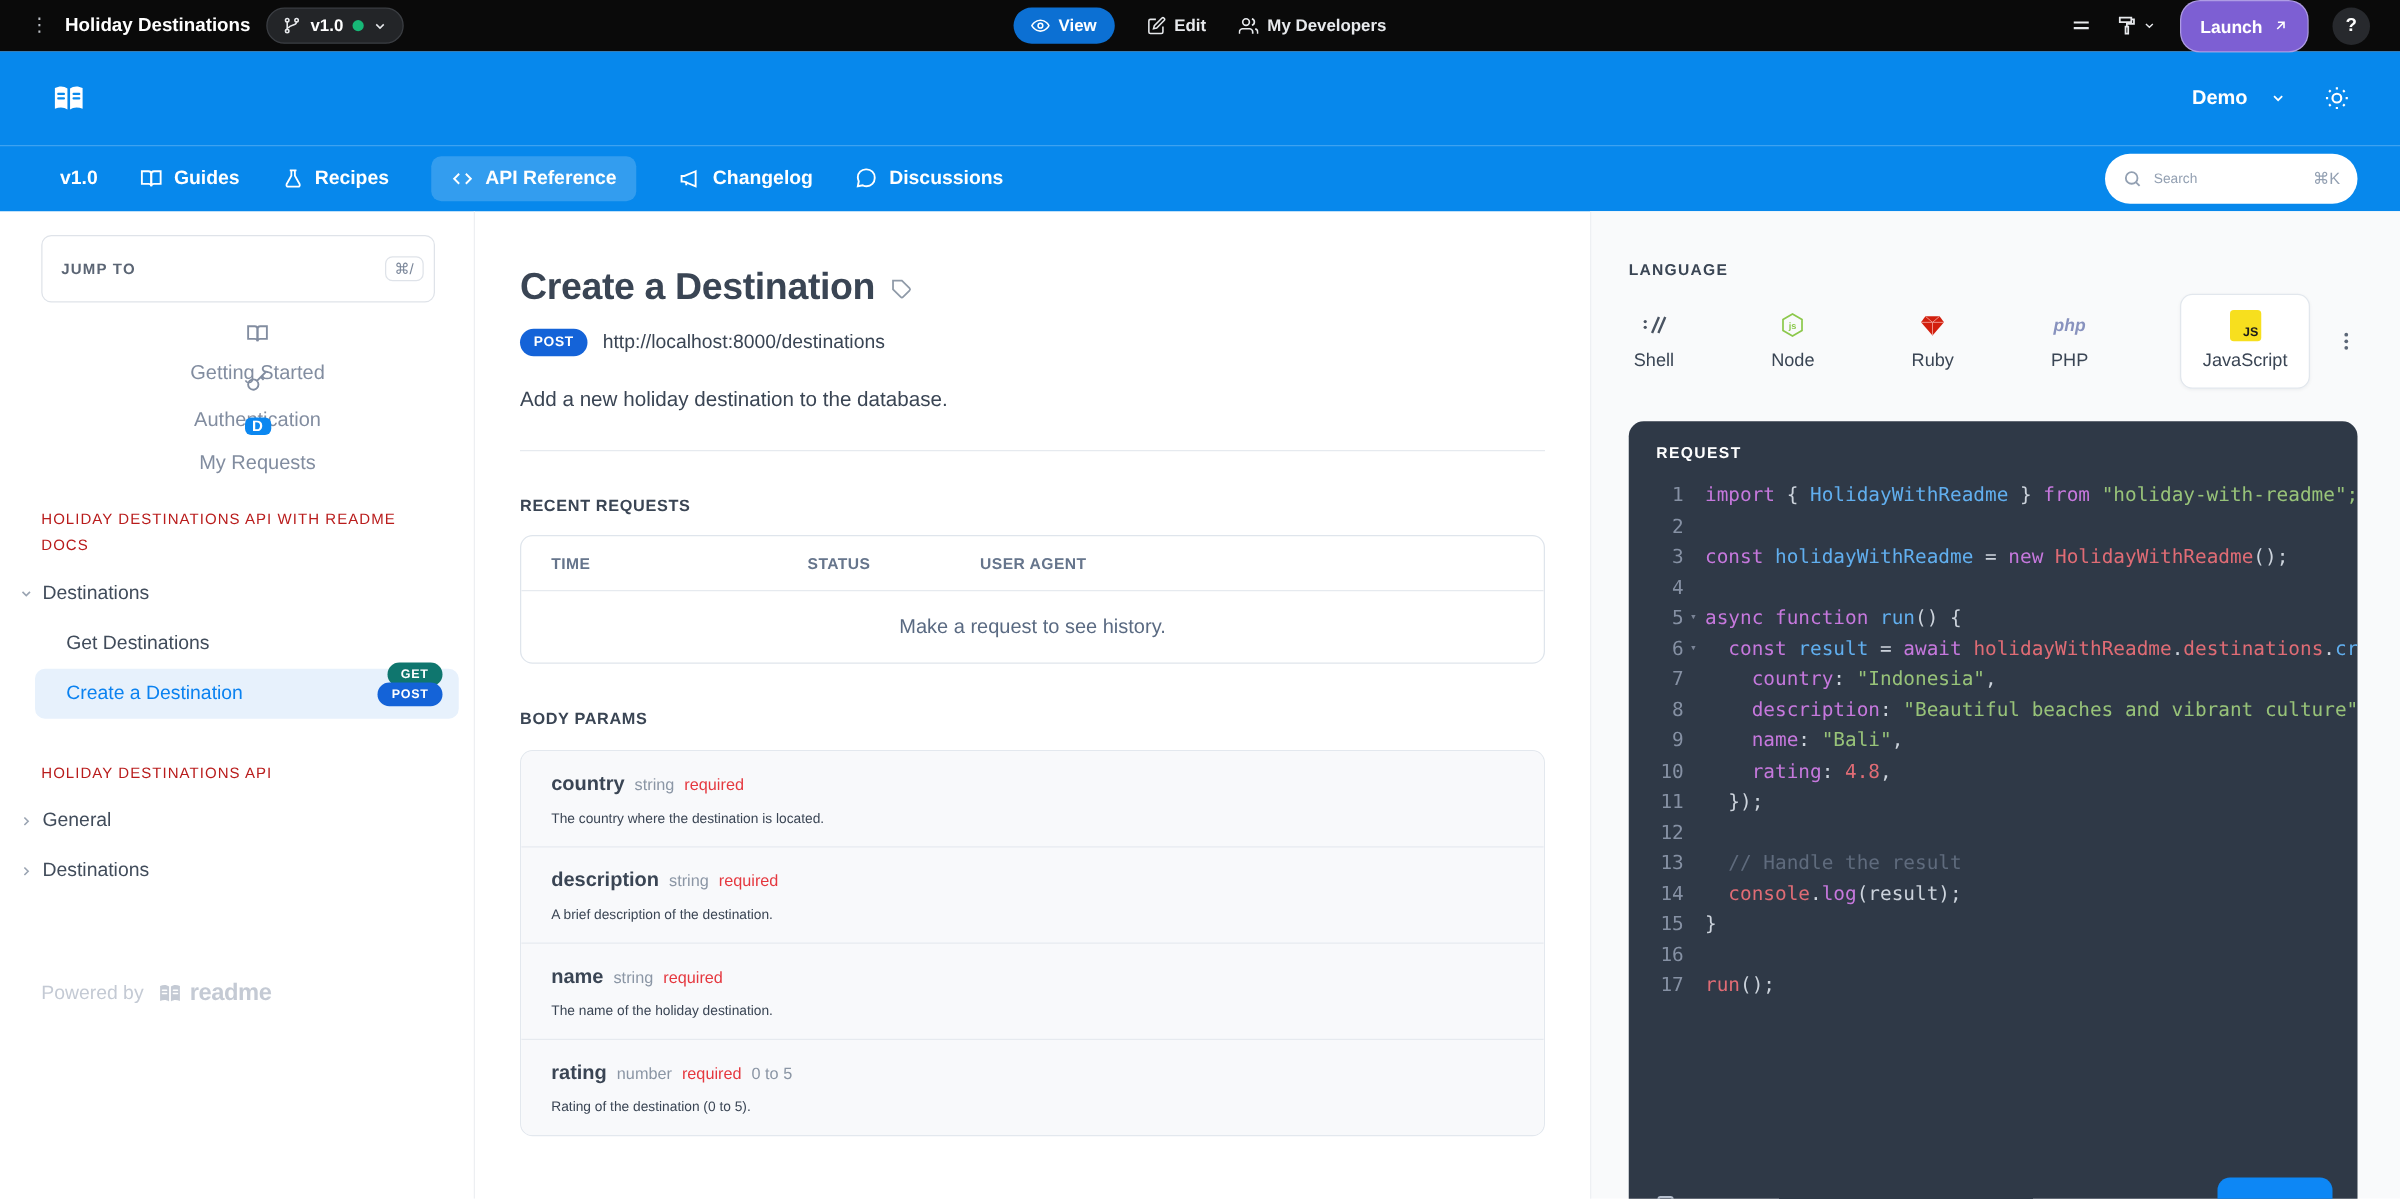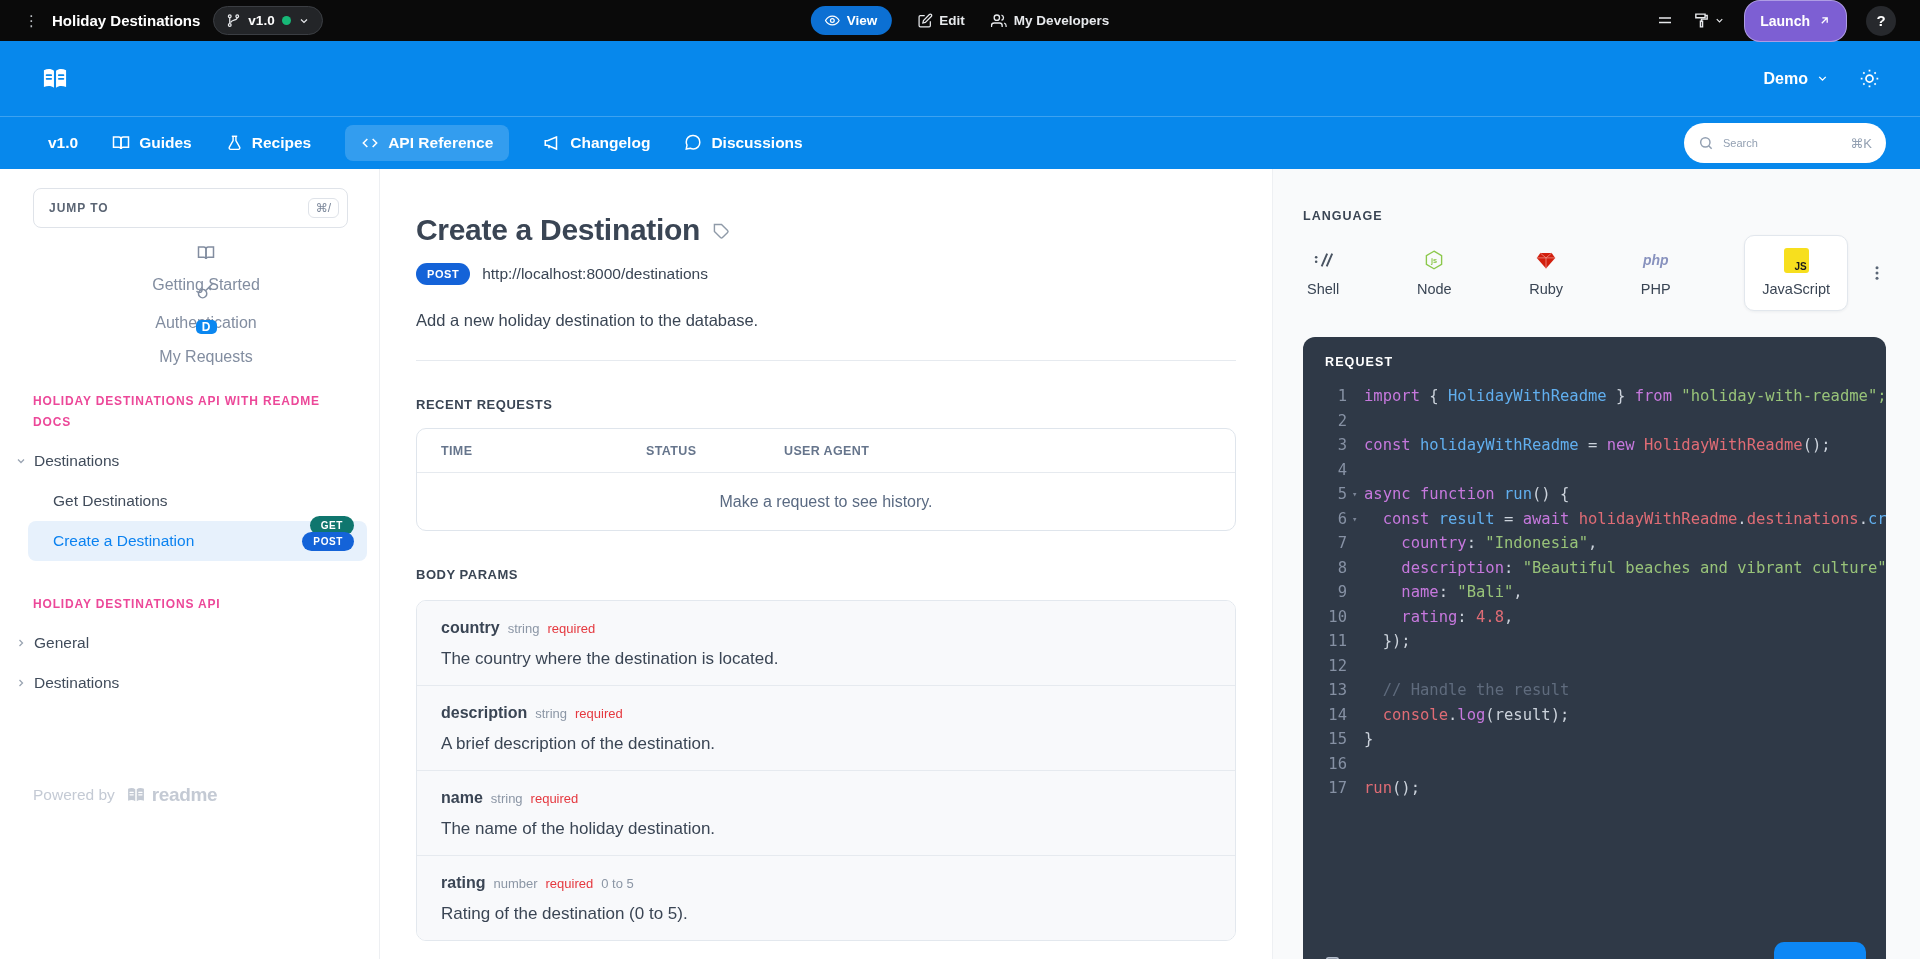--- a/index.html
+++ b/index.html
@@ -26,49 +26,49 @@
   .icon-btn { color:#e7e9ec; display:flex; align-items:center; cursor:pointer; gap:4px; }
   .launch-pill { display:flex; align-items:center; gap:8px; background:#7d5fd3;
     border:1.5px solid rgba(255,255,255,.38); border-radius:16px; height:42px; padding:0 15px;
     font-size:14px; font-weight:700; cursor:pointer; }
   .help-circle { width:30px; height:30px; border-radius:50%; background:#27292d; color:#fff;
     font-weight:700; font-size:15px; display:flex; align-items:center; justify-content:center; cursor:pointer; }
 
   
   .site-header { height:75px; background:#0788ec; display:flex; align-items:center; padding:0 40px; }
   .sh-right { margin-left:auto; display:flex; align-items:center; gap:30px; color:#fff; }
-  .demo-dd { display:flex; align-items:center; gap:8px; font-size:16px; font-weight:700; cursor:pointer; }
+  .demo-dd { display:flex; align-items:center; gap:18px; font-size:16px; font-weight:700; cursor:pointer; }
   .site-nav { height:53px; background:#0788ec; border-top:1px solid rgba(255,255,255,.22);
     display:flex; align-items:center; padding:0 34px 0 48px; color:#fff; }
   .nav-items { display:flex; align-items:center; gap:34px; }
   .nav-item { display:flex; align-items:center; gap:9px; font-size:15.5px; font-weight:700;
     cursor:pointer; padding:9px 0; border-radius:8px; white-space:nowrap; }
   .nav-item.active { background:rgba(255,255,255,.18); padding:9px 16px; }
   .search-box { margin-left:auto; width:202px; height:40px; background:#fff; border-radius:20px;
     display:flex; align-items:center; padding:0 14px; gap:9px; color:#93a0b2; cursor:text; }
   .search-box .ph { font-size:11px; }
   .search-box .sc { margin-left:auto; font-size:13px; }
 
   
   .content { display:flex; height:790px; }
 
   
   .sidebar { width:380px; border-right:1px solid #edeff2; padding-top:19px; position:relative; flex:none; }
-  .jump-box { margin:0 31px 12px 33px; height:40px; border:1px solid #dfe3e9; border-radius:8px;
+  .jump-box { margin:0 31px 12px 33px; height:54px; border:1px solid #dfe3e9; border-radius:8px;
     display:flex; align-items:center; padding:0 8px 0 15px; cursor:text; }
   .jump-box .jl { font-size:12px; font-weight:700; letter-spacing:.08em; color:#5b6574; }
   .jump-box .jsc { margin-left:auto; border:1px solid #dfe3e9; border-radius:6px; padding:2px 7px;
     font-size:12px; color:#7a8699; }
   .side-items { margin-top:16px; }
   .side-item { height:38px; display:flex; align-items:center; gap:14px; padding-left:33px;
     color:#828da0; font-size:16px; cursor:pointer;flex-direction:column; }
   .d-badge { width:21px; height:21px; border-radius:5px; background:#0b87f0; color:#fff;
     font-size:12px; font-weight:800; display:flex; align-items:center; justify-content:center; }
-  .section-title { margin:33px 40px 8px 33px; font-size:12px; font-weight:700; letter-spacing:.07em;
-    color:#ec4899; line-height:1.75; }
+  .section-title { margin:33px 40px 8px 33px; font-size:12px; font-weight:400; letter-spacing:.07em;
+    color:#b91c1c; line-height:1.75; }
   .group-row { height:40px; display:flex; align-items:center; gap:7px; padding-left:15px;
     color:#414c5b; font-size:15.5px; cursor:pointer; }
   .group-row .gchev { color:#9aa4b2; display:flex; }
   .sub-row { margin:0 12px 0 28px; height:40px; border-radius:8px; display:flex; align-items:center;
     padding:0 13px 0 25px; color:#414c5b; font-size:15.5px; cursor:pointer; }
   .sub-row.selected { background:#e7f1fc; color:#0b82f0; }
   .method-badge { margin-left:auto; color:#fff; font-size:10px; font-weight:800; letter-spacing:.06em;
     border-radius:11px; padding:4px 11px; }
   .method-get { background:#0f766e;margin-top:48px; }
   .method-post { background:#1463d8; }
@@ -97,21 +97,21 @@
   .rr-empty { height:57px; display:flex; align-items:center; justify-content:center;
     color:#5a6a82; font-size:16px; }
   .bp-card { margin-top:18px; border:1px solid #e3e8ee; border-radius:10px; overflow:hidden; }
   .bp-row { background:#f8f9fb; padding:18px 24px 16px 24px; border-top:1px solid #e6eaef; }
   .bp-row:first-child { border-top:none; }
   .bp-meta { display:flex; align-items:baseline; gap:8px; }
   .bp-name { font-size:16px; font-weight:700; color:#3a4554; }
   .bp-type { font-size:13px; color:#8b96a5; }
   .bp-req { font-size:13px; color:#e5383f; }
   .bp-range { font-size:13px; color:#8b96a5; }
-  .bp-desc { margin-top:12px; font-size:17px; color:#3a4554; }
+  .bp-desc { margin-top:12px; font-size:11px; color:#3a4554; }
 
   
   .right { width:648px; flex:none; background:#f9fafb; border-left:1px solid #eef0f3;
     padding:40px 34px 0 30px; }
   .lang-label { font-size:12.5px; font-weight:700; letter-spacing:.08em; color:#3a4554; }
   .lang-row { margin-top:12px; display:flex; align-items:center; }
   .lang-options { flex:1; display:flex; justify-content:space-between; align-items:center;
     margin-right:20px; }
   .lang-opt { display:flex; flex-direction:column; align-items:center; gap:9px; padding:12px 4px 13px;
     cursor:pointer; border-radius:10px; }

